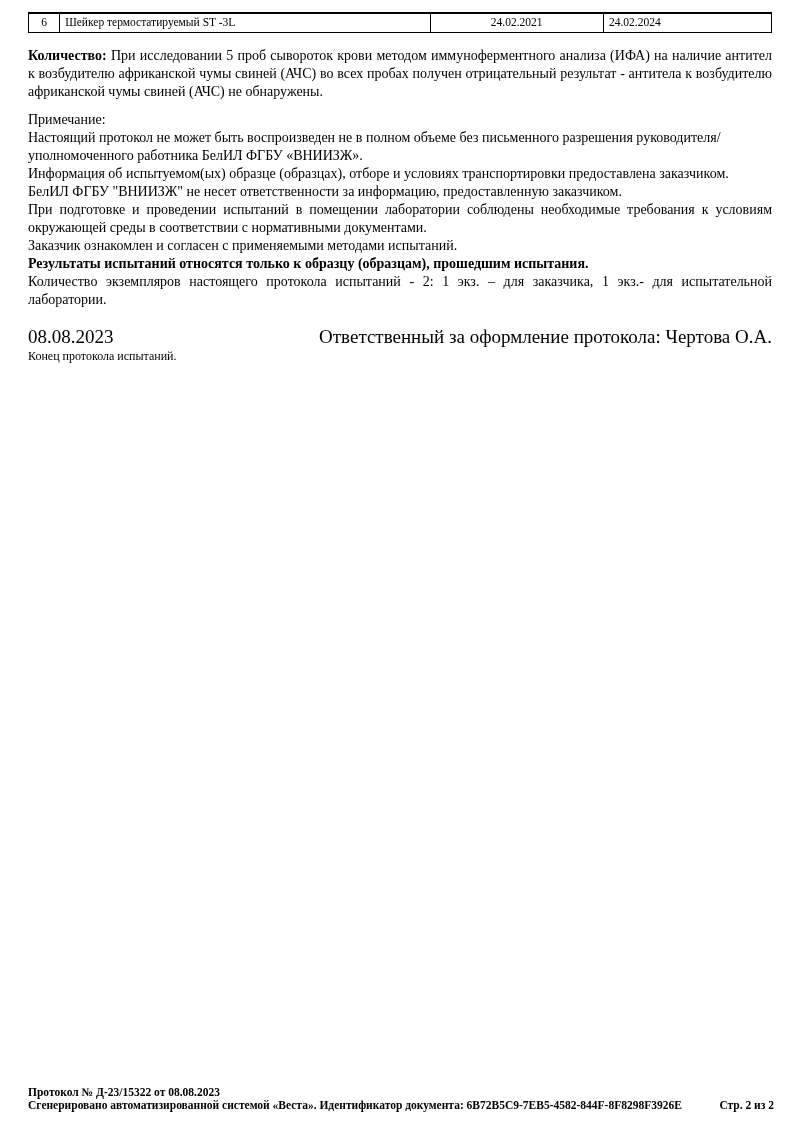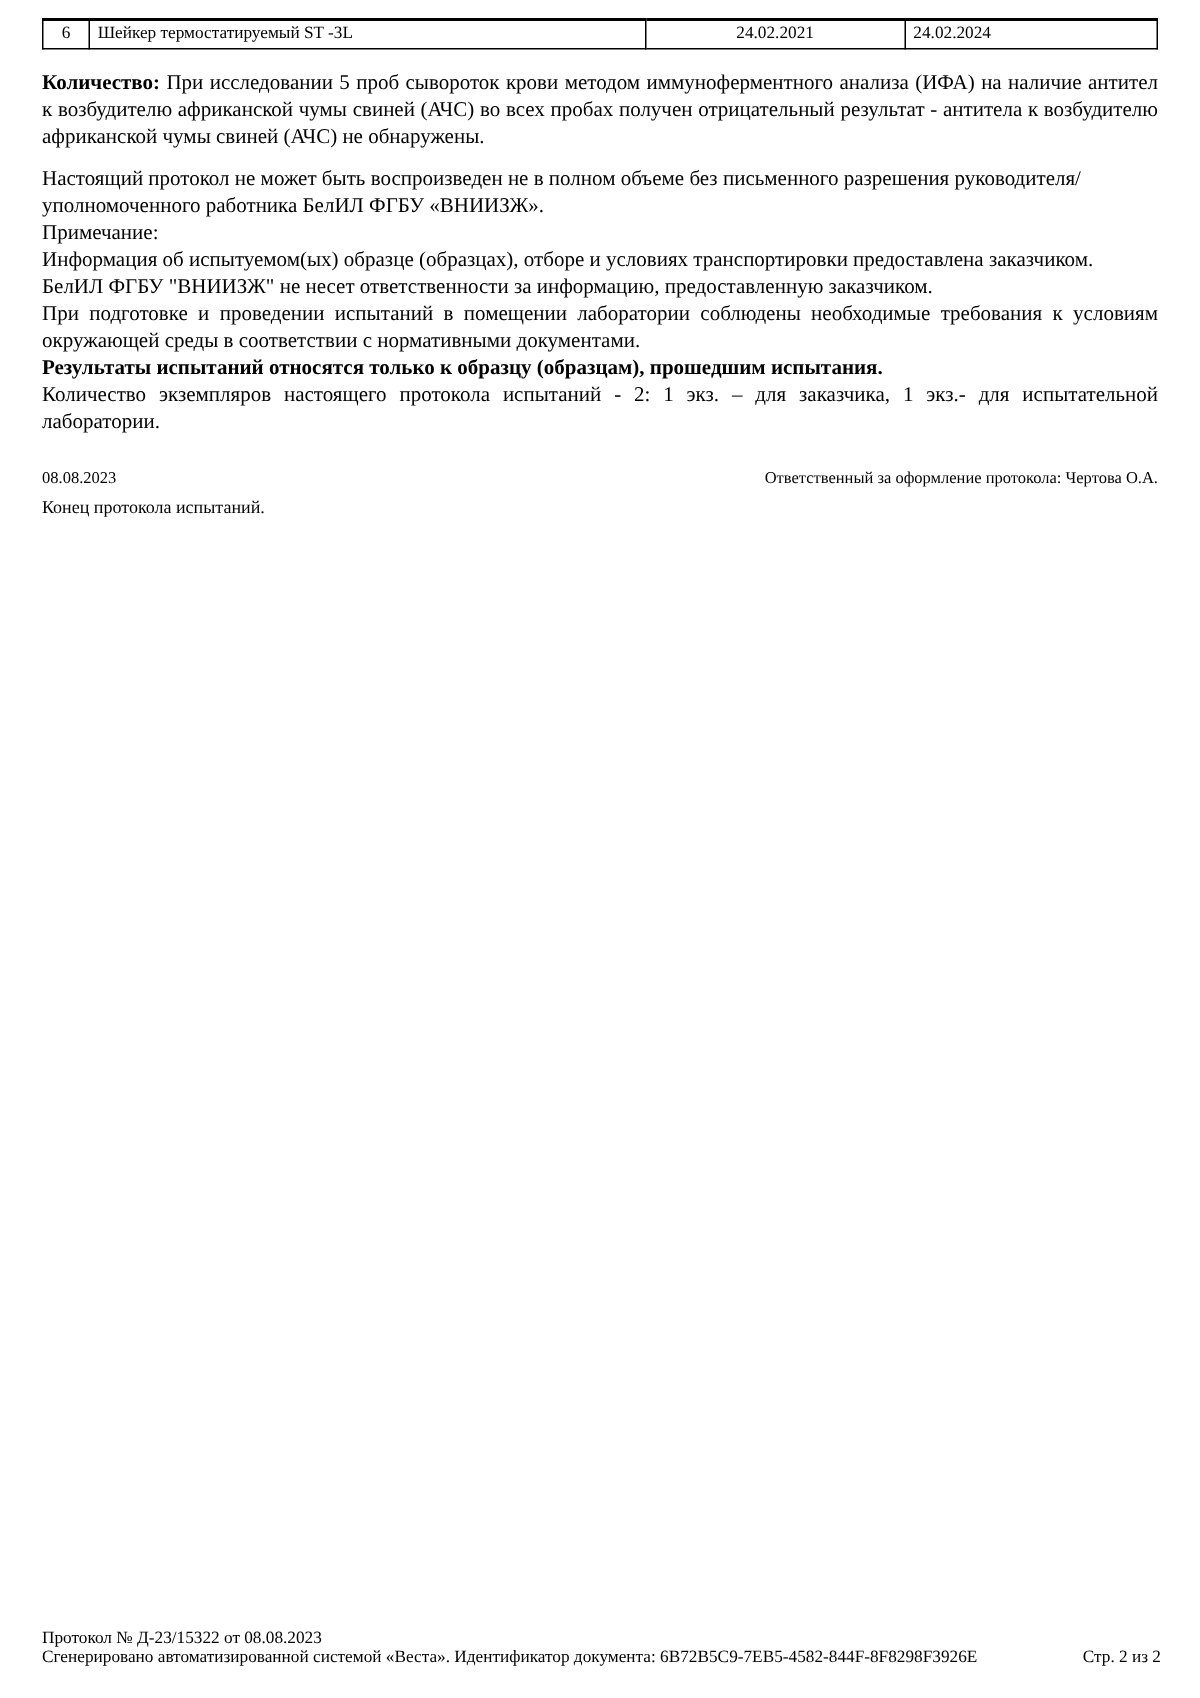--- a/index.html
+++ b/index.html
@@ -47,34 +47,35 @@
     margin-top: 14px;
     text-align: justify;
   }
   .note-block { margin-top: 10px; }
   .jst { text-align: justify; }
   .bold { font-weight: bold; }
   .sig-row {
     margin-top: 19px;
     display: flex;
     justify-content: space-between;
-    font-size: 11px;
+    font-size: 19px;
     line-height: 18px;
   }
   .end-line {
     font-size: 12px;
     line-height: 20px;
   }
   .footer {
     position: absolute;
     left: 28px;
     right: 26px;
     top: 1086px;
     font-size: 11.5px;
     line-height: 13px;
+    font-weight: bold;
   }
   .footer-row2 {
     display: flex;
     justify-content: space-between;
     align-items: baseline;
   }
 </style>
 </head>
 <body>
 
@@ -88,25 +89,26 @@
         <td class="c-name">Шейкер термостатируемый ST -3L</td>
         <td class="c-date1">24.02.2021</td>
         <td class="c-date2">24.02.2024</td>
       </tr>
     </tbody>
       </table>
 
     <p class="body-text comment-para"><b class="bold">Количество:</b> <span>При исследовании 5 проб сывороток крови методом иммуноферментного анализа (ИФА) на наличие антител к возбудителю африканской чумы свиней (АЧС) во всех пробах получен отрицательный результат - антитела к возбудителю африканской чумы свиней (АЧС) не обнаружены.</span></p>
 
     <div class="note-block body-text">
+      <p>Примечание:</p>
       <p>Настоящий протокол не может быть воспроизведен не в полном объеме без письменного разрешения руководителя/уполномоченного работника БелИЛ ФГБУ «ВНИИЗЖ».</p>
-      <p>Примечание:</p>
       <p>Информация об испытуемом(ых) образце (образцах), отборе и условиях транспортировки предоставлена заказчиком.</p>
       <p>БелИЛ ФГБУ "ВНИИЗЖ" не несет ответственности за информацию, предоставленную заказчиком.</p>
       <p class="jst">При подготовке и проведении испытаний в помещении лаборатории соблюдены необходимые требования к условиям окружающей среды в соответствии с нормативными документами.</p>
+      <p>Заказчик ознакомлен и согласен с применяемыми методами испытаний.</p>
       <p class="bold">Результаты испытаний относятся только к образцу (образцам), прошедшим испытания.</p>
       <p class="jst">Количество экземпляров настоящего протокола испытаний - 2: 1 экз. – для заказчика, 1 экз.- для испытательной лаборатории.</p>
     </div>
 
     <div class="sig-row">
       <span>08.08.2023</span>
       <span>Ответственный за оформление протокола: Чертова О.А.</span>
     </div>
     <p class="end-line">Конец протокола испытаний.</p>
 

